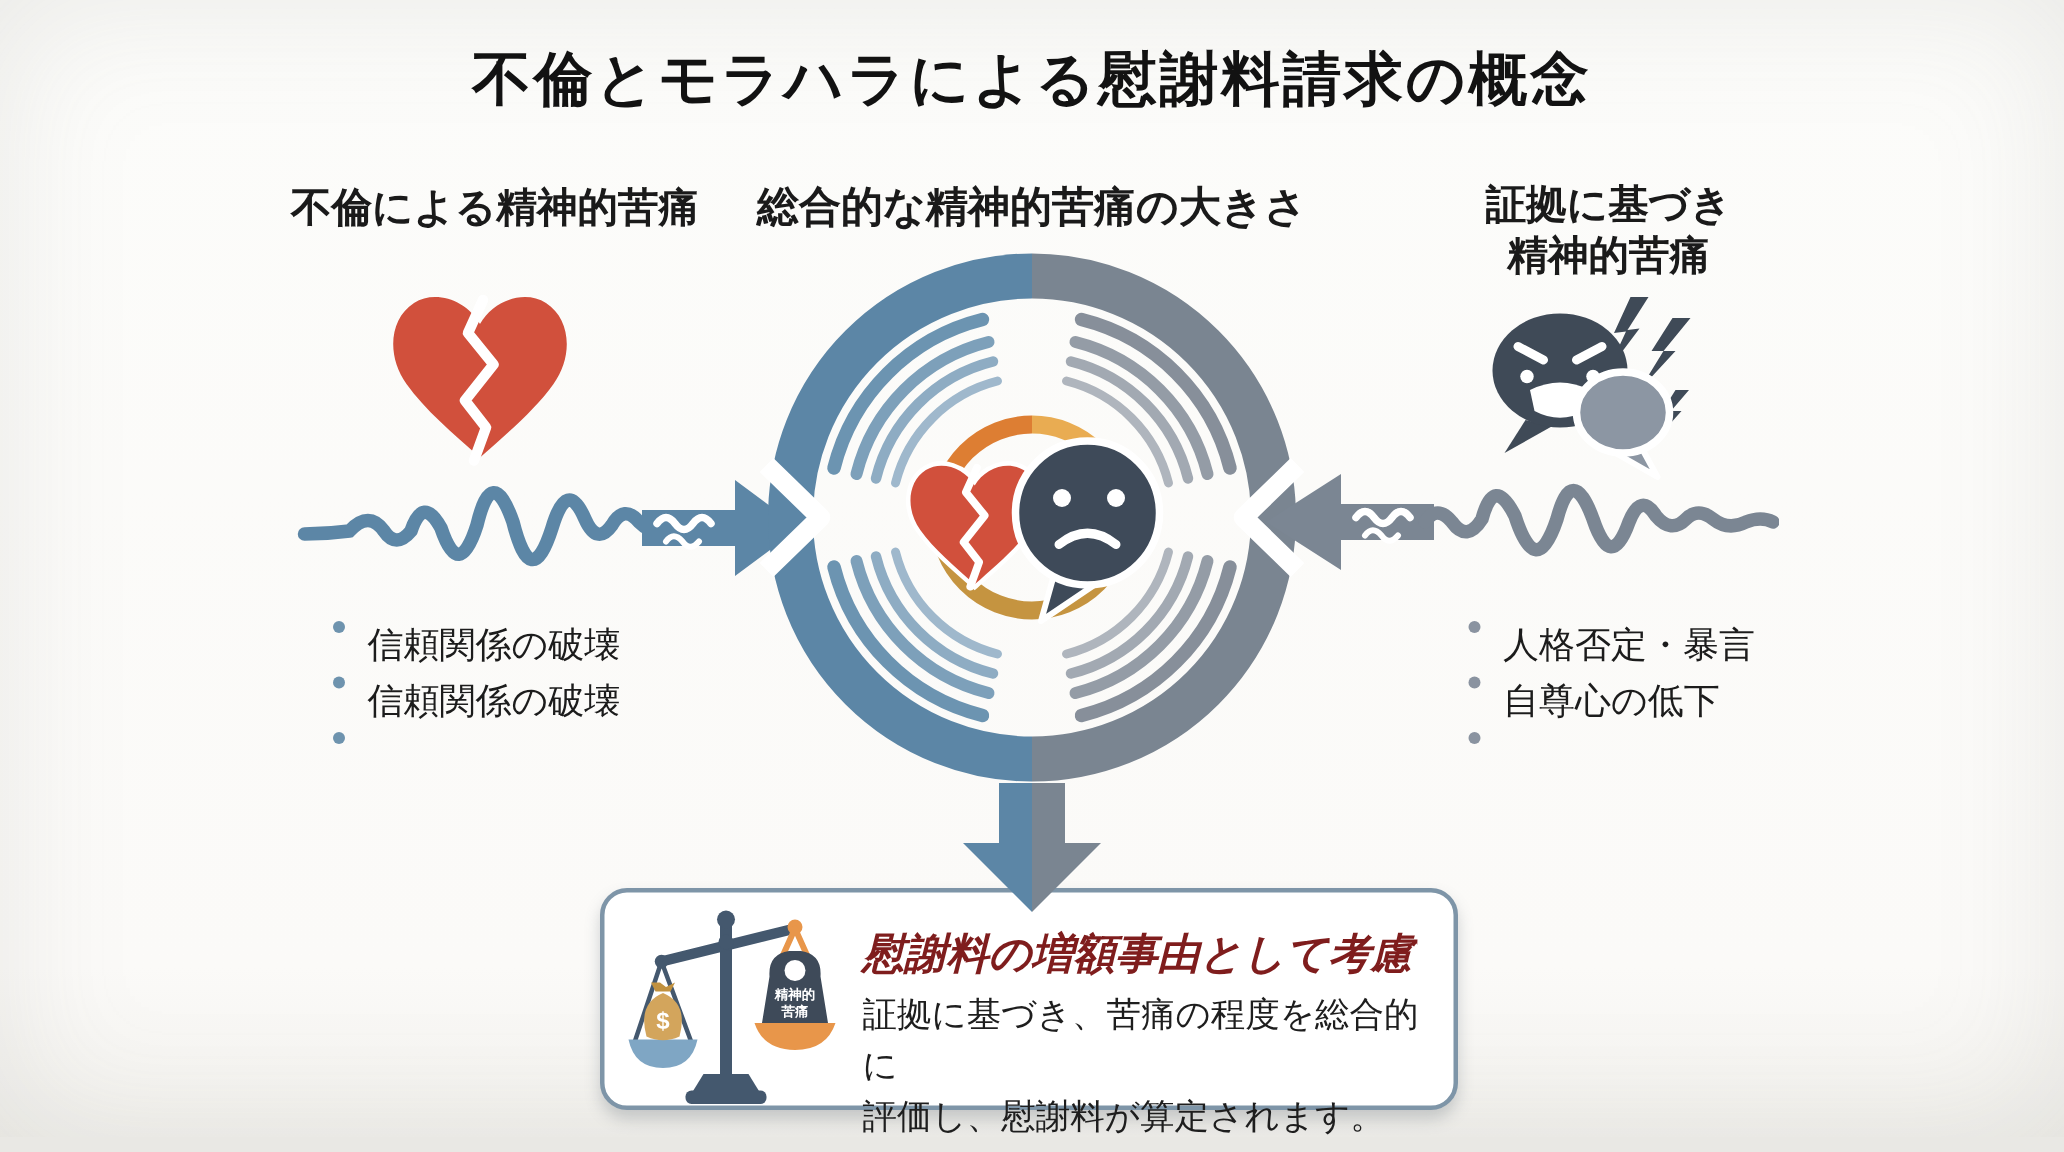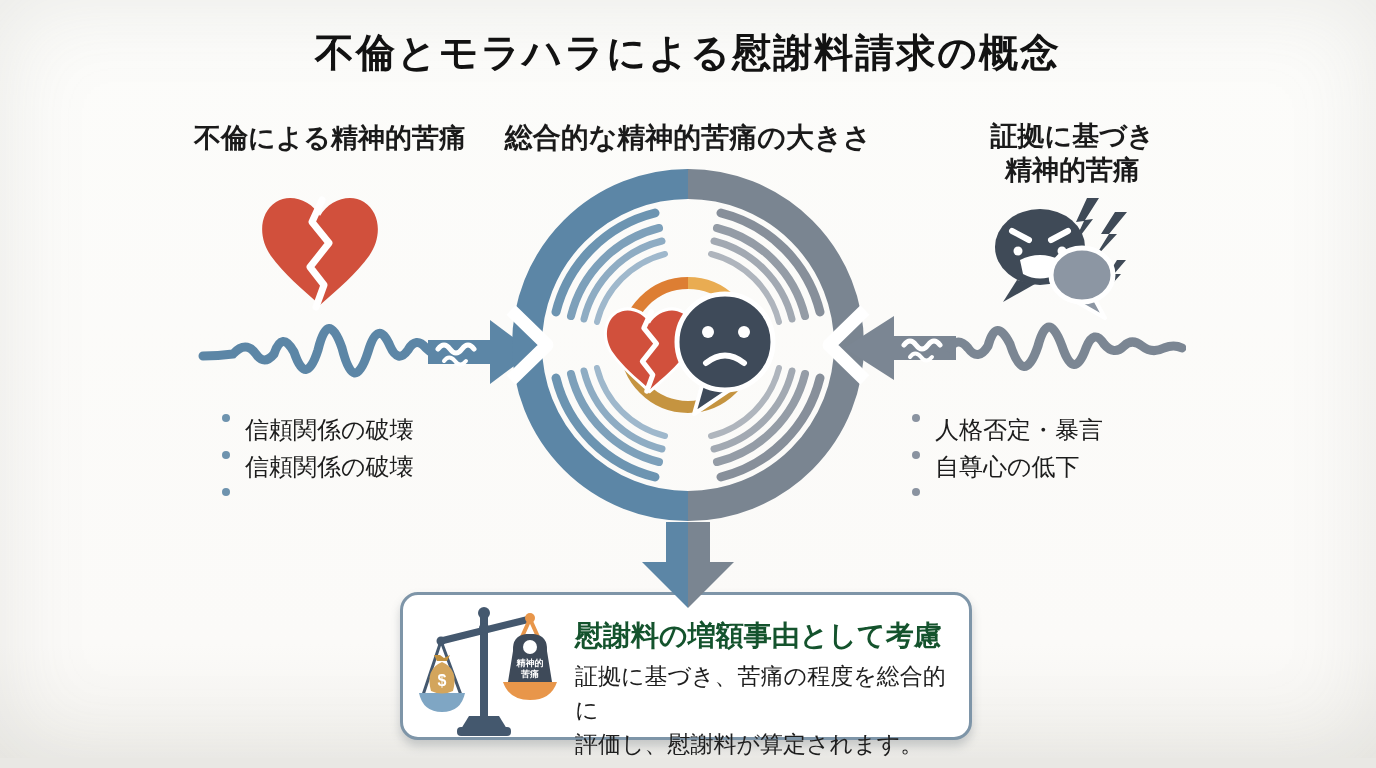--- a/index.html
+++ b/index.html
@@ -23,21 +23,21 @@
   .colhead{ font-size:27px; font-weight:bold; text-align:center; color:#1a1a1a; line-height:34px; }
   .bullets{ list-style:none; }
   .bullets li{ display:flex; height:37px; font-size:24px; color:#1c1c1c; }
   .dot{ width:8px; height:8px; border-radius:50%; margin-right:15px; flex:0 0 auto; }
   .dot.b{ background:#6E93AE; } .dot.g{ background:#8A93A0; }
   .result-box{
     left:400px; top:592px; width:572px; height:148px;
     background:#ffffff; border:3px solid var(--boxborder); border-radius:18px;
     box-shadow:0 6px 10px rgba(90,100,112,0.28);
   }
-  .rb-title{ position:absolute; left:172px; top:22px; font-size:28px; font-weight:bold; color:#14532d; }
+  .rb-title{ position:absolute; left:172px; top:22px; font-size:28px; font-weight:bold; color:#7f1d1d;font-style:italic; }
   .rb-body{ position:absolute; left:172px; top:64px; font-size:23px; line-height:34px; color:#1e1e1e; }
   svg{ display:block; }
 </style>
 </head>
 <body>
 
 <div class="canvas">
 
   <div class="abs title">不倫とモラハラによる慰謝料請求の概念</div>
 
@@ -190,21 +190,21 @@
       </li>
     <li>
         <span class="dot b"></span>
         <span>信頼関係の破壊</span>
       </li>
     <li>
         <span class="dot b"></span>
       </li>
   </ul>
 
-  <ul class="abs bullets" style="left:912px;top:414px;">
+  <ul class="abs bullets" style="left:979px;top:414px;">
     <li>
         <span class="dot g"></span>
         <span>人格否定・暴言</span>
       </li>
     <li>
         <span class="dot g"></span>
         <span>自尊心の低下</span>
       </li>
     <li>
         <span class="dot g"></span>

